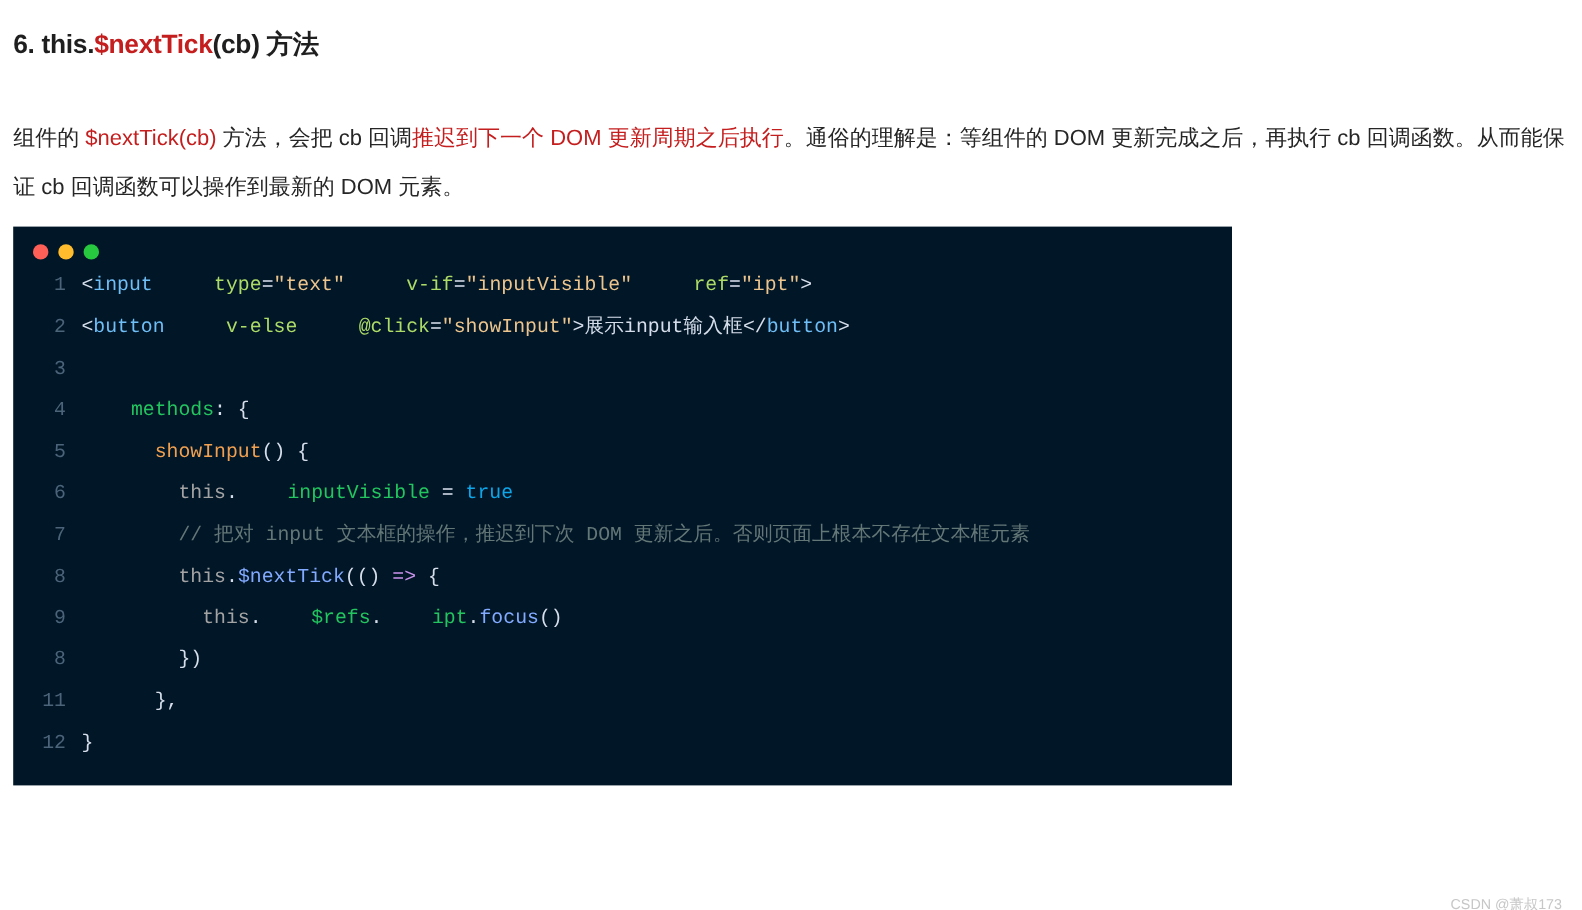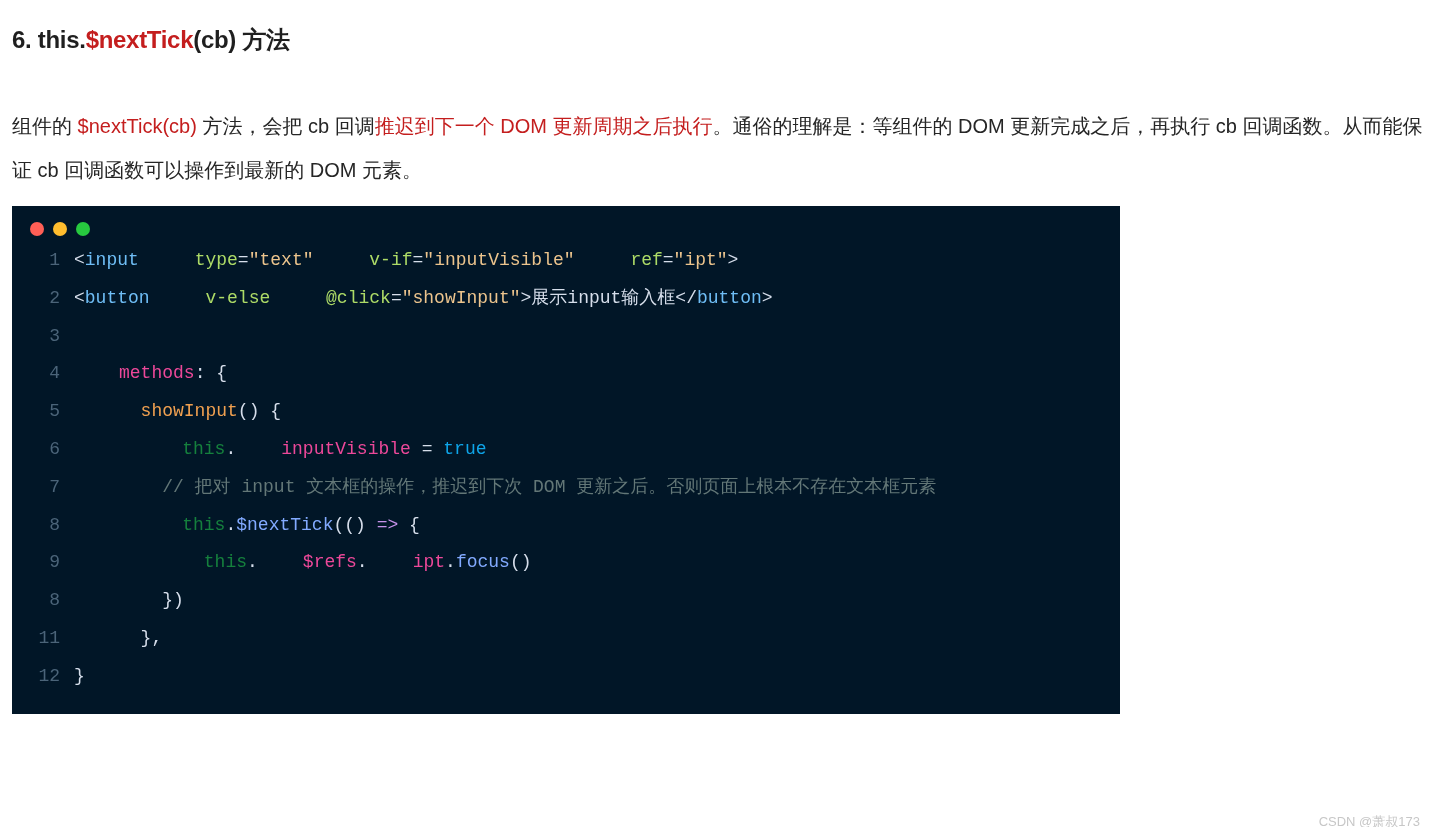--- a/index.html
+++ b/index.html
@@ -54,27 +54,27 @@
     padding: 0 18px;
   }
   .ln {
     width: 30px;
     text-align: right;
     color: #4b6479;
     margin-right: 14px;
     user-select: none;
     flex-shrink: 0;
   }
-  .tok-default { color: #ec4899; padding-left: 45px; }
+  .tok-default { color: #22c55e; padding-left: 45px; }
   .tok-punct { color: #d6deeb; }
   .tok-tag { color: #6fbef6; text-align: right; }
   .tok-attr { color: #addb67; }
   .tok-string { color: #ecc48d; }
   .tok-keyword { color: #c792ea; }
-  .tok-this { color: #15803d; margin-left: 20px; }
+  .tok-this { color: #a3a3a3; }
   .tok-method { color: #82aaff; }
   .tok-method-accent { color: #f0a050; }
   .tok-bool { color: #0ea5e9; }
   .tok-comment { color: #637777; margin-top: 20px; }
   .tok-text { color: #d6deeb; }
   .watermark {
     position: absolute;
     right: 18px;
     bottom: -4px;
     font-size: 13px;

